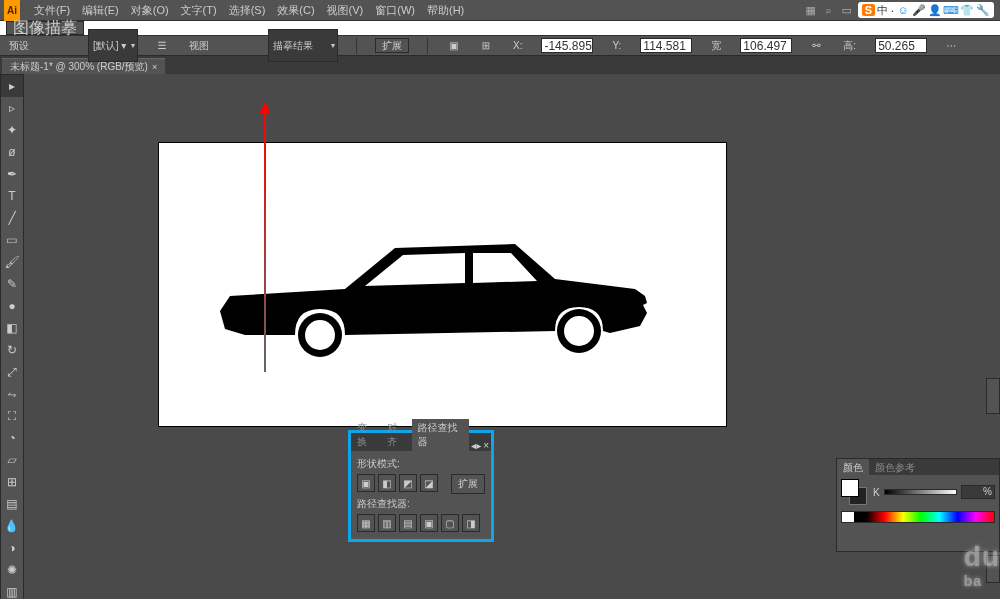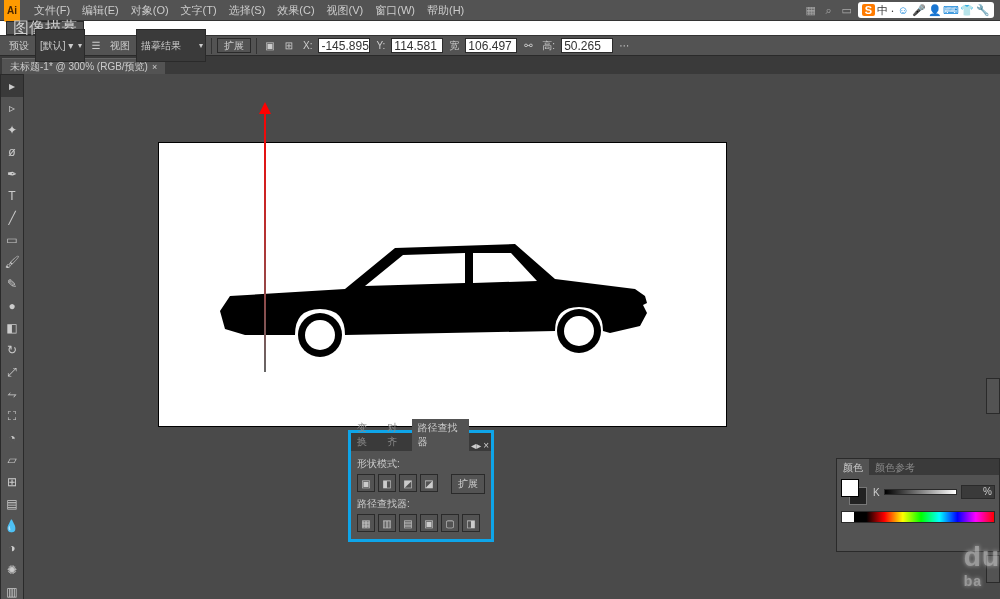--- a/index.html
+++ b/index.html
@@ -15,23 +15,23 @@
 .ime-s { background: #ff7b00; color: #fff; font-weight: bold; padding: 0 3px; border-radius: 2px; font-size: 11px; }
 .ime-txt { color: #333; font-size: 11px; padding: 0 2px; }
 .ime-icons { display: flex; gap: 2px; }
 .ime-icon { width: 14px; height: 14px; font-size: 11px; color: #0a7fd6; display: flex; align-items: center; justify-content: center; }
 
 
 .controlbar { height: 16px; background: #ffffff; border-top: 1px solid #333; border-bottom: 1px solid #333; display: flex; align-items: center; font-size: 16px; color: #ccc; padding-left: 6px; }
 .ctrl-btn { padding: 0 6px; background: #535353; border: 1px solid #2a2a2a; height: 14px; display: flex; align-items: center; margin-right: 2px; }
 
 
-.optionsbar { height: 20px; background: #535353; border-bottom: 1px solid #2a2a2a; display: flex; align-items: center; font-size: 10px; color: #ccc; padding-left: 6px; gap: 3px; }
+.optionsbar { height: 20px; background: #535353; border-bottom: 1px solid #2a2a2a; display: flex; align-items: center; font-size: 10px; color: #ccc; padding-left: 6px; gap: 16px; }
 .opt-label { padding: 0 3px; }
-.opt-dropdown { background: #3a3a3a; border: 1px solid #2a2a2a; padding: 0 4px; height: 33px; display: flex; align-items: center; min-width: 50px; position: relative; }
+.opt-dropdown { background: #3a3a3a; border: 1px solid #2a2a2a; padding: 0 4px; height: 33px; display: flex; align-items: center; min-width: 50px; position: relative; margin-left: 40px; }
 .opt-dropdown.wide { min-width: 70px; }
 .opt-caret::after { content: "▾"; position: absolute; right: 2px; font-size: 8px; }
 .opt-btn { background: #535353; border: 1px solid #2a2a2a; padding: 0 6px; height: 15px; display: flex; align-items: center; }
 .opt-icon { width: 16px; height: 16px; display: flex; align-items: center; justify-content: center; border: 1px solid transparent; }
 .opt-input { background: #fff; color: #333; border: 1px solid #2a2a2a; height: 15px; width: 52px; display: flex; align-items: center; padding: 0 2px; font-size: 12px; }
 .opt-sep { width: 1px; height: 16px; background: #333; margin: 0 2px; }
 
 
 .tabbar { height: 18px; background: #3a3a3a; display: flex; align-items: flex-end; padding-left: 2px; }
 .tab { background: #535353; color: #ccc; font-size: 10px; padding: 2px 8px; height: 16px; display: flex; align-items: center; border-top: 1px solid #666; gap: 4px; }

